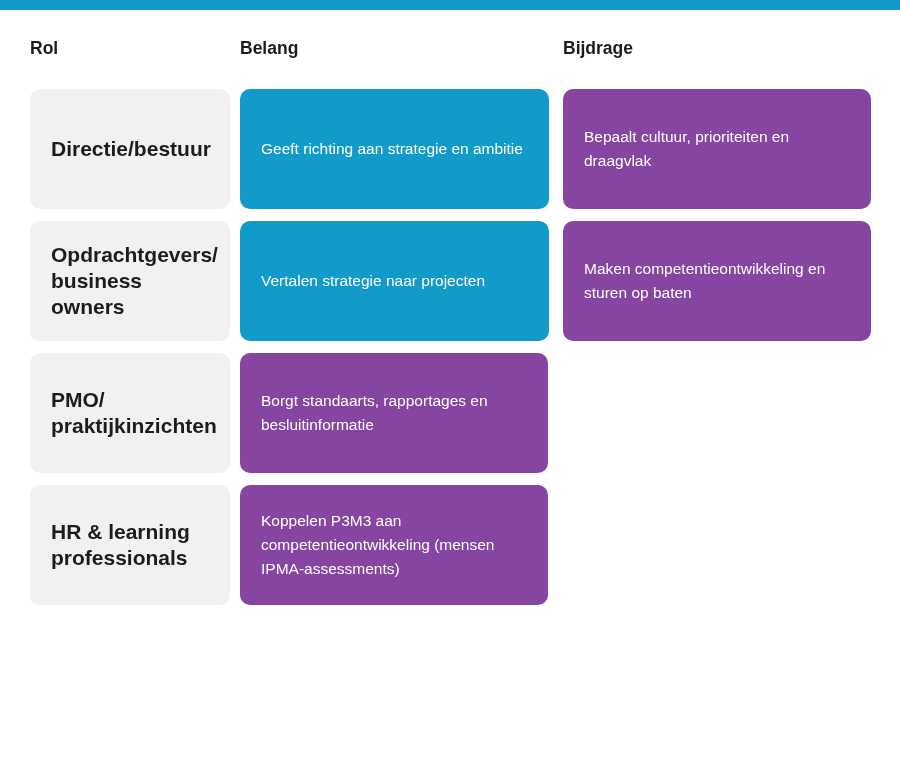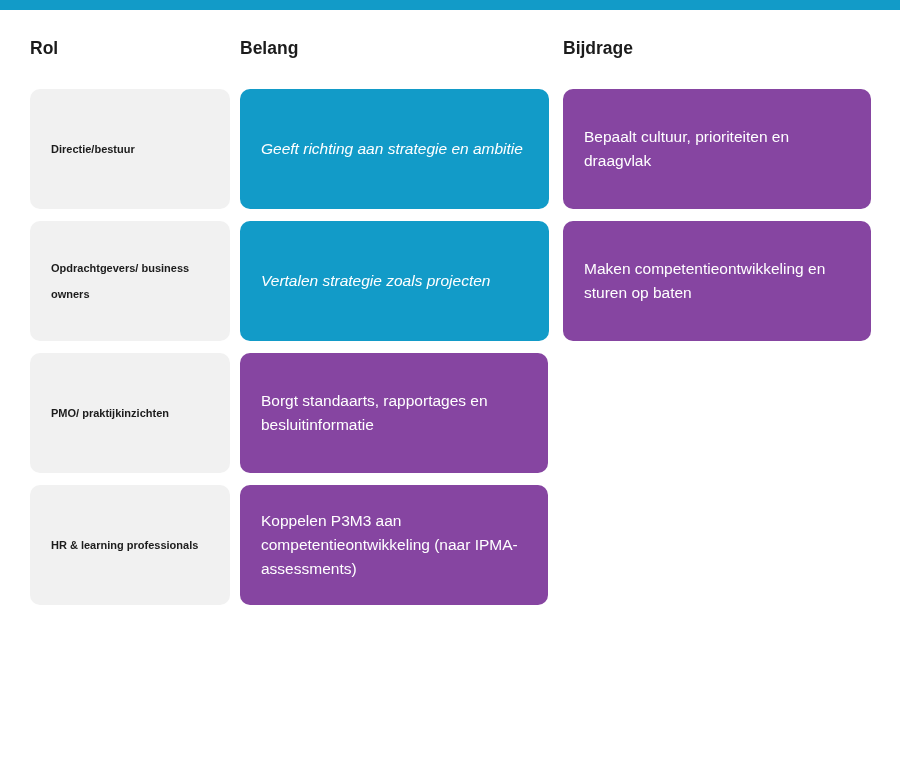--- a/index.html
+++ b/index.html
@@ -53,28 +53,27 @@
     height: 120px;
     border-radius: 10px;
     display: flex;
     align-items: center;
     padding: 14px 24px 14px 21px;
   }
   .card-rol {
     background: var(--gray-card);
   }
   .card-rol .cell-text {
-    font-size: 11px;
+    font-size: 21px;
     font-weight: bold;
     color: var(--text-dark);
     line-height: 26px;
   }
   .card-belang {
     background: var(--teal);
-    font-style: italic;
   }
   .card-bijdrage {
     background: var(--purple);
   }
   .card-belang .cell-text,
   .card-bijdrage .cell-text {
     font-size: 15.5px;
     font-weight: normal;
     color: var(--text-light);
     line-height: 24px;
@@ -104,21 +103,21 @@
       <div class="col-bijdrage card card-bijdrage">
         <div class="cell-text">Bepaalt cultuur, prioriteiten en draagvlak</div>
       </div>
     </div>
 
     <div class="grid-row card-row">
       <div class="col-rol card card-rol">
         <div class="cell-text">Opdrachtgevers/ business owners</div>
       </div>
       <div class="col-belang card card-belang">
-        <div class="cell-text">Vertalen strategie zoals projecten</div>
+        <div class="cell-text">Vertalen strategie naar projecten</div>
       </div>
       <div class="col-bijdrage card card-bijdrage">
         <div class="cell-text">Maken competentieontwikkeling en sturen op baten</div>
       </div>
     </div>
 
     <div class="grid-row card-row">
       <div class="col-rol card card-rol">
         <div class="cell-text">PMO/ praktijkinzichten</div>
       </div>
@@ -126,18 +125,18 @@
         <div class="cell-text">Borgt standaarts, rapportages en besluitinformatie</div>
       </div>
     </div>
 
 
     <div class="grid-row card-row">
       <div class="col-rol card card-rol">
         <div class="cell-text">HR &amp; learning professionals</div>
       </div>
       <div class="col-bijdrage card card-bijdrage">
-        <div class="cell-text">Koppelen P3M3 aan competentieontwikkeling (naar IPMA-assessments)</div>
+        <div class="cell-text">Koppelen P3M3 aan competentieontwikkeling (mensen IPMA-assessments)</div>
       </div>
     </div>
 
   </div>
 </div>
 
 </body></html>

